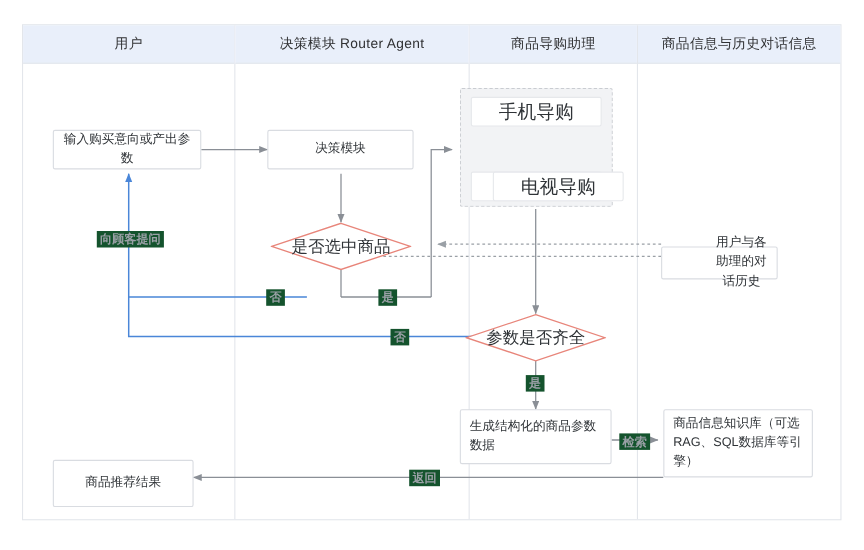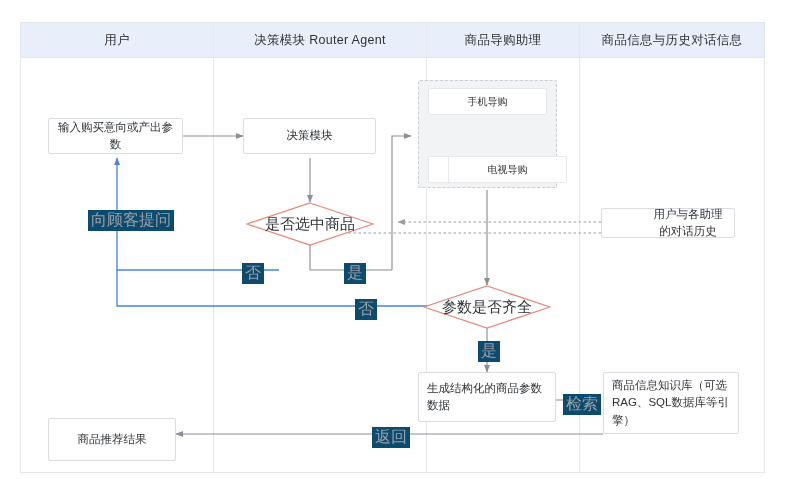--- a/index.html
+++ b/index.html
@@ -79,45 +79,46 @@
   .group-item {
     position: absolute;
     box-sizing: border-box;
     background: #ffffff;
     border: 1px solid #e6e8eb;
     border-radius: 2px;
     display: flex;
     align-items: center;
     justify-content: center;
     color: #2f3337;
-    font-size: 10px;
+    font-size: 17px;
   }
   .diamond-wrap {
     position: absolute;
   }
   .diamond-label {
     position: absolute;
     left: 0;
     top: 0;
     width: 100%;
     height: 100%;
     display: flex;
     align-items: center;
     justify-content: center;
     color: #2f3337;
     font-size: 15px;
     pointer-events: none;
   }
   .edge-label {
     position: absolute;
     color: #9aa0a6;
-    font-size: 16px;
-    background: #0c4a6e;
+    font-size: 11px;
+    background: #14532d;
     padding: 0 3px;
     white-space: nowrap;
+    font-weight: bold;
   }
   svg.wires {
     position: absolute;
     left: 0;
     top: 0;
     width: 785px;
     height: 500px;
     pointer-events: none;
   }
 </style>
@@ -219,21 +220,21 @@
   </div>
 
   <div class="node left-text" style="left:603px;top:372px;width:136px;height:62px;">
     <span>商品信息知识库（可选RAG、SQL数据库等引擎）</span>
   </div>
 
   <div class="node" style="left:48px;top:418px;width:128px;height:43px;">
     <span>商品推荐结果</span>
   </div>
 
-  <div class="node" style="left:601px;top:208px;width:134px;height:30px;padding-left:48px;">
+  <div class="node" style="left:601px;top:224px;width:106px;height:30px;padding-left:48px;">
     <span>用户与各助理的对话历史</span>
   </div>
 
   <div class="edge-label" style="left:88px;top:210px;">向顾客提问</div>
   <div class="edge-label" style="left:242px;top:263px;">否</div>
   <div class="edge-label" style="left:344px;top:263px;">是</div>
   <div class="edge-label" style="left:355px;top:299px;">否</div>
   <div class="edge-label" style="left:478px;top:341px;">是</div>
   <div class="edge-label" style="left:563px;top:394px;">检索</div>
   <div class="edge-label" style="left:352px;top:427px;margin-left:20px;">返回</div>

